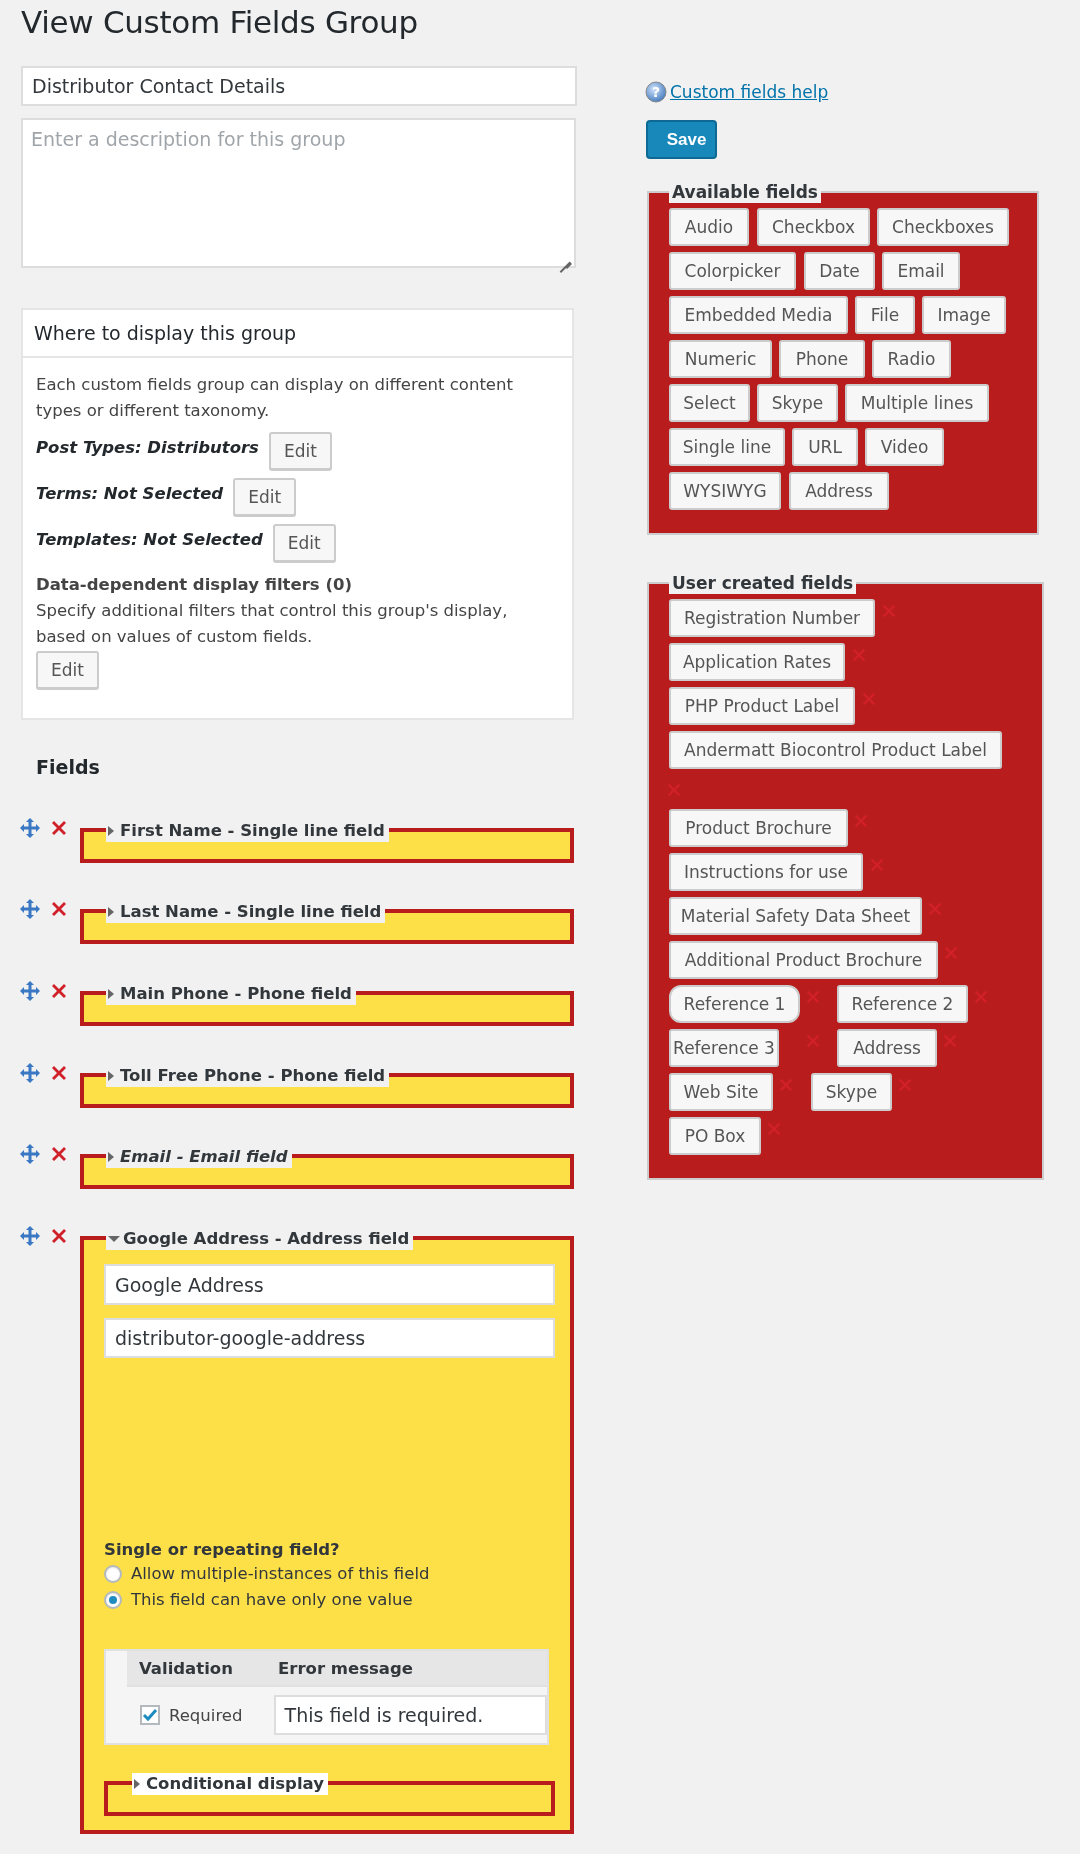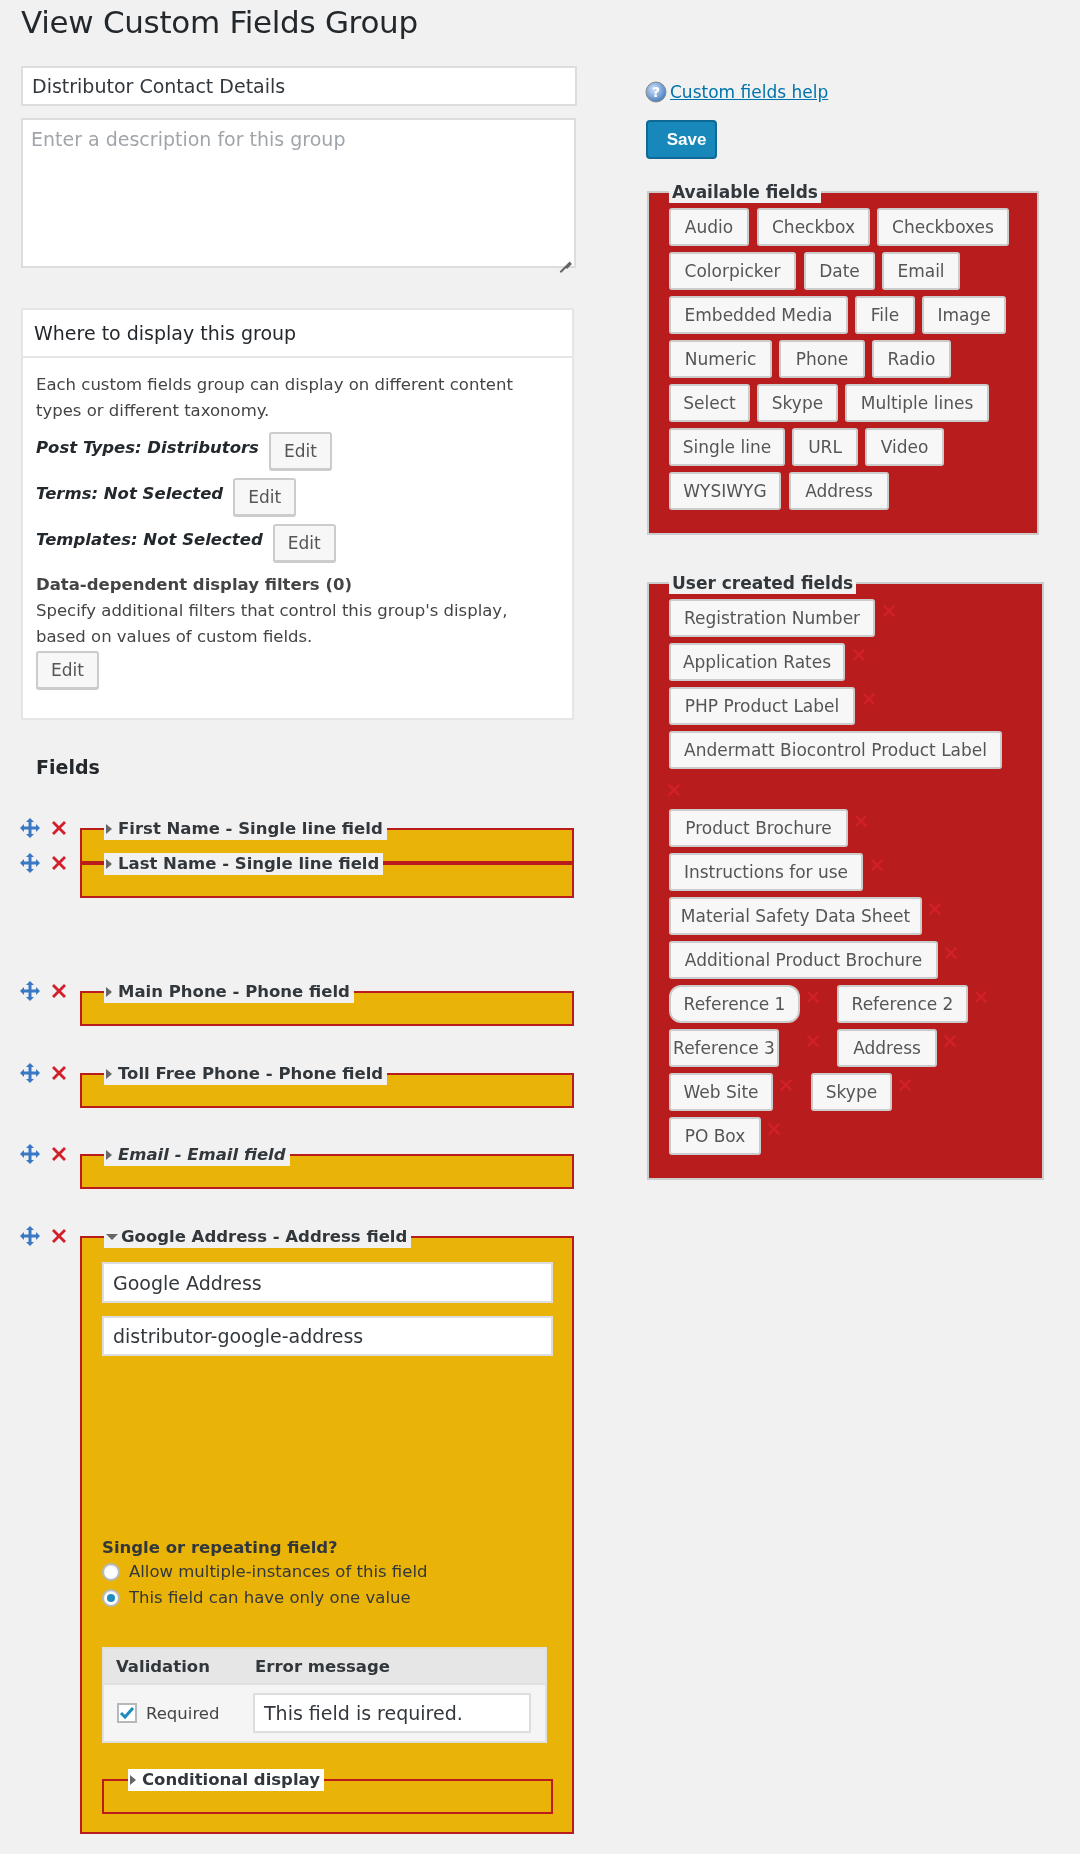--- a/index.html
+++ b/index.html
@@ -31,21 +31,21 @@
     border: 2px solid #ccc; border-radius: 3px; color: #555; font-size: 17px; height: 38px; padding: 0 14px;
     font-family: inherit; cursor: pointer; box-shadow: 0 1px 0 #ccc;
   }
   .btn-edit { height: 38px; padding: 0 13px; }
   .bold { font-weight: bold; color: #444; }
 
   .fields-heading { left: 36px; top: 756px; font-size: 19px; font-weight: bold; color: #23282d; }
   .icon-move { width: 22px; height: 22px; }
   .icon-x { width: 20px; height: 20px; }
   .field-row .icons { position: absolute; left: 19px; top: 0; display: flex; gap: 8px; align-items: center; }
-  .fs { position: absolute; left: 80px; width: 494px; border: 2px solid #b91c1c; background: #eab308; }
+  .fs { position: absolute; left: 80px; width: 494px; border: 4px solid #b91c1c; background: #fde047; }
   .fs-legend {
     position: absolute; top: -12px; left: 22px; background: #f1f1f1; padding: 0 4px 0 2px;
     font-size: 16.5px; font-weight: bold; color: #32373c; display: flex; align-items: center; line-height: 22px;
   }
   .fs-legend.white { background: #fff; }
   .tri-right { width: 0; height: 0; border-top: 5px solid transparent; border-bottom: 5px solid transparent; border-left: 6px solid #666; margin-right: 6px; }
   .tri-down { width: 0; height: 0; border-left: 6px solid transparent; border-right: 6px solid transparent; border-top: 6px solid #666; margin-right: 3px; }
 
   .radio { width: 18px; height: 18px; border-radius: 50%; border: 2px solid #b4b9be; background: #fff; display: inline-flex; align-items: center; justify-content: center; margin-right: 9px; box-shadow: inset 0 1px 2px rgba(0,0,0,.1); }
   .radio.on::after { content: ""; width: 8px; height: 8px; background: #1e8cbe; border-radius: 50%; }
@@ -110,21 +110,21 @@
       </svg>
   </div>
   <div class="fs" style="top:11px;height:35px;">
     <div class="fs-legend">
         <span class="tri-right"></span>
         <span>First Name - Single line field</span>
       </div>
   </div>
 </div>
 
-<div class="abs field-row" style="left:0;top:852px;width:600px;height:50px;">
+<div class="abs field-row" style="left:0;top:898px;width:600px;height:50px;">
   <div class="icons">
     <svg class="icon-move" viewBox="0 0 22 22">
         <path d="M11 1 L15 5 L12.5 5 L12.5 9.5 L17 9.5 L17 7 L21 11 L17 15 L17 12.5 L12.5 12.5 L12.5 17 L15 17 L11 21 L7 17 L9.5 17 L9.5 12.5 L5 12.5 L5 15 L1 11 L5 7 L5 9.5 L9.5 9.5 L9.5 5 L7 5 Z" fill="#3a78c3"></path>
       </svg>
     <svg class="icon-x" viewBox="0 0 20 20">
         <path d="M3 5 L5 3 L10 8 L15 3 L17 5 L12 10 L17 15 L15 17 L10 12 L5 17 L3 15 L8 10 Z" fill="#d0202a"></path>
       </svg>
   </div>
   <div class="fs" style="top:11px;height:35px;">
     <div class="fs-legend">
@@ -210,21 +210,21 @@
     <div class="abs bold" style="left:20px;top:300px;font-size:16.5px;color:#32373c;">Single or repeating field?</div>
     <div class="abs" style="left:20px;top:324px;display:flex;align-items:center;font-size:16.5px;color:#32373c;">
       <span class="radio"></span>
       <span>Allow multiple-instances of this field</span>
     </div>
     <div class="abs" style="left:20px;top:350px;display:flex;align-items:center;font-size:16.5px;color:#32373c;">
       <span class="radio on"></span>
       <span>This field can have only one value</span>
     </div>
 
-    <div class="abs vtable" style="left:20px;top:409px;width:445px;height:96px;">
+    <div class="abs vtable" style="left:20px;top:409px;width:445px;height:96px;padding-left:21px;">
       <div class="vthead">
         <span style="margin-left:12px;width:139px;">Validation</span>
         <span>Error message</span>
       </div>
       <div style="display:flex;align-items:center;height:56px;">
         <label style="margin-left:13px;display:flex;align-items:center;width:136px;font-size:16.5px;color:#444;">
           <span class="checkbox">
             <svg width="16" height="16" viewBox="0 0 16 16">
                 <path d="M2 8 L6 12 L14 3" stroke="#1e8cbe" stroke-width="3" fill="none"></path>
               </svg>

